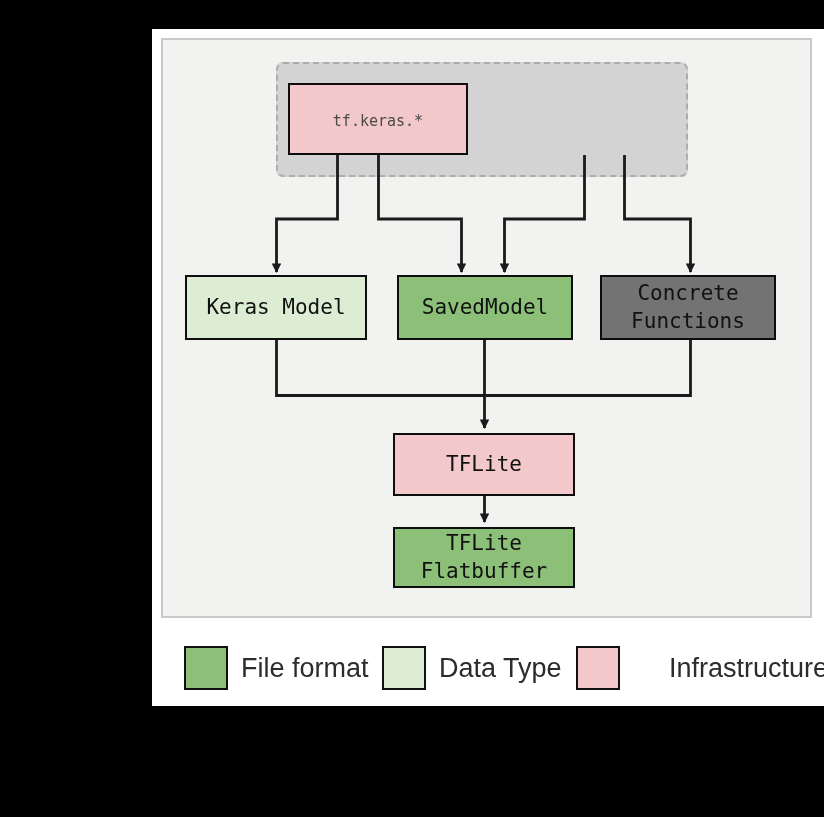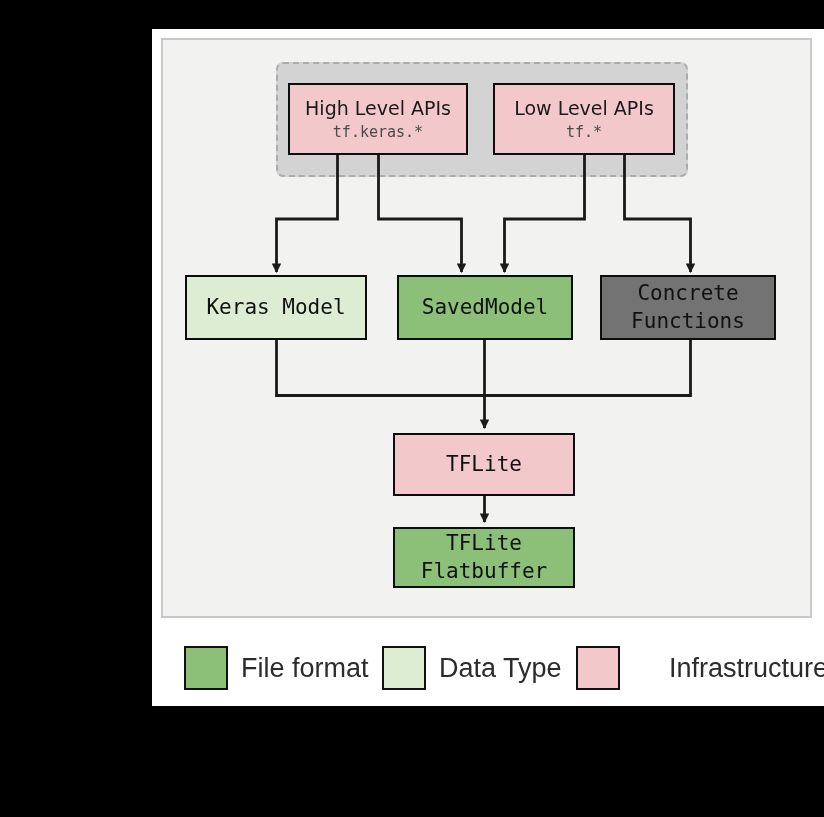--- a/index.html
+++ b/index.html
@@ -127,28 +127,23 @@
       <path d="M378.5 155 V219 H461.5 V272" marker-end="url(#arrow)"></path>
       <path d="M584.5 155 V219 H504.5 V272" marker-end="url(#arrow)"></path>
       <path d="M624.5 155 V219 H690.5 V272" marker-end="url(#arrow)"></path>
       <path d="M276.5 340 V395.5 H690.5 V340"></path>
       <path d="M484.5 340 V428" marker-end="url(#arrow)"></path>
       <path d="M484.5 496 V522" marker-end="url(#arrow)"></path>
     </g>
   </svg>
 
   <div class="node node-api" style="left: 288px; top: 83px; background-color: rgb(242, 200, 202);">
-    <div class="api-title">High Level APIs</div>
     <div class="api-code">tf.keras.*</div>
   </div>
 
-  <div class="node node-api" style="left: 493px; top: 83px; width: 182px; background-color: rgb(242, 200, 202);">
-    <div class="api-title">Low Level APIs</div>
-    <div class="api-code">tf.*</div>
-  </div>
 
   <div class="node" style="left: 185px; top: 275px; width: 182px; height: 65px; background-color: rgb(220, 237, 211);">
     <div class="mono-label">Keras Model</div>
   </div>
 
   <div class="node" style="left: 397px; top: 275px; width: 176px; height: 65px; background-color: rgb(140, 192, 120);">
     <div class="mono-label">SavedModel</div>
   </div>
 
   <div class="node" style="left: 600px; top: 275px; width: 176px; height: 65px; background-color: #737373; text-align: center;">

